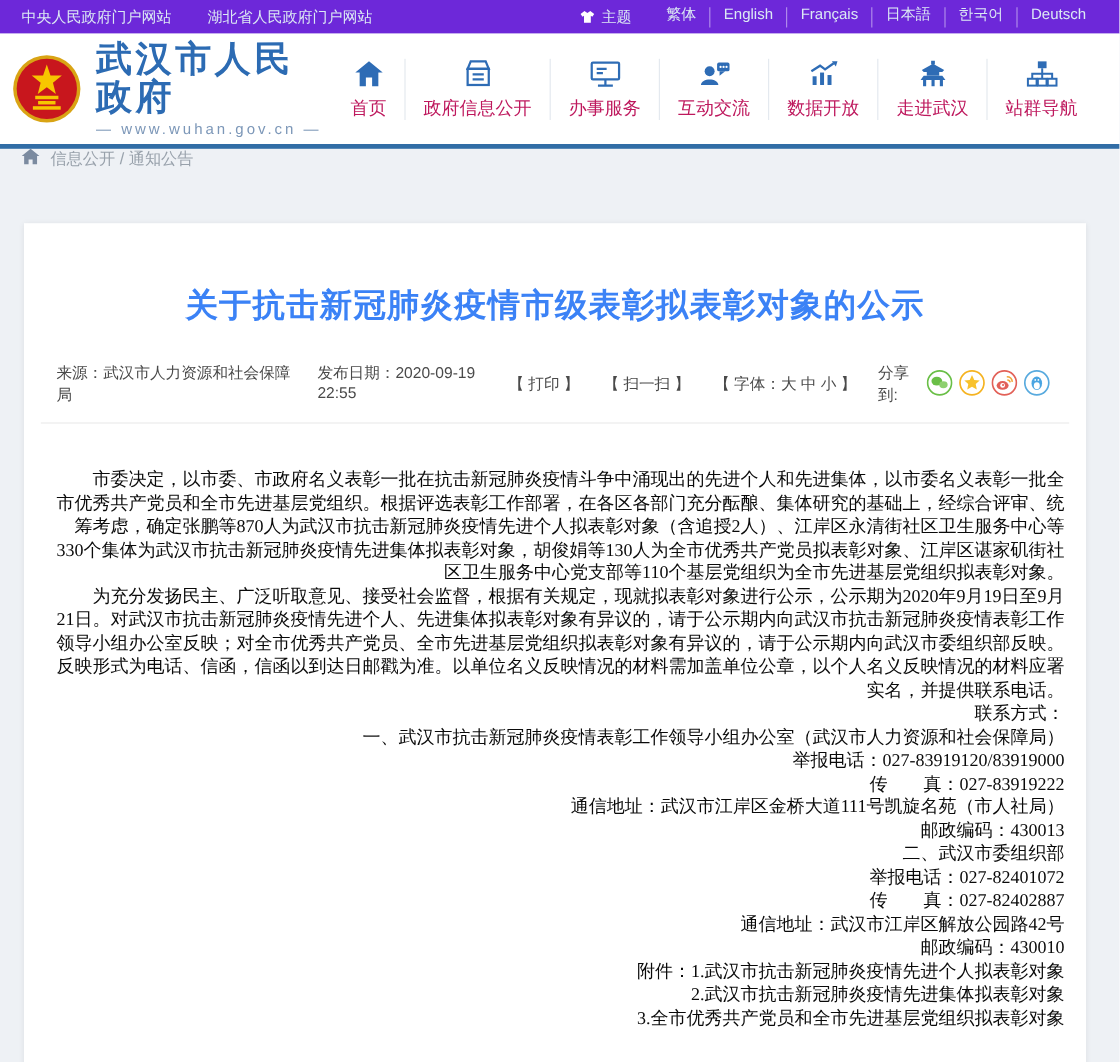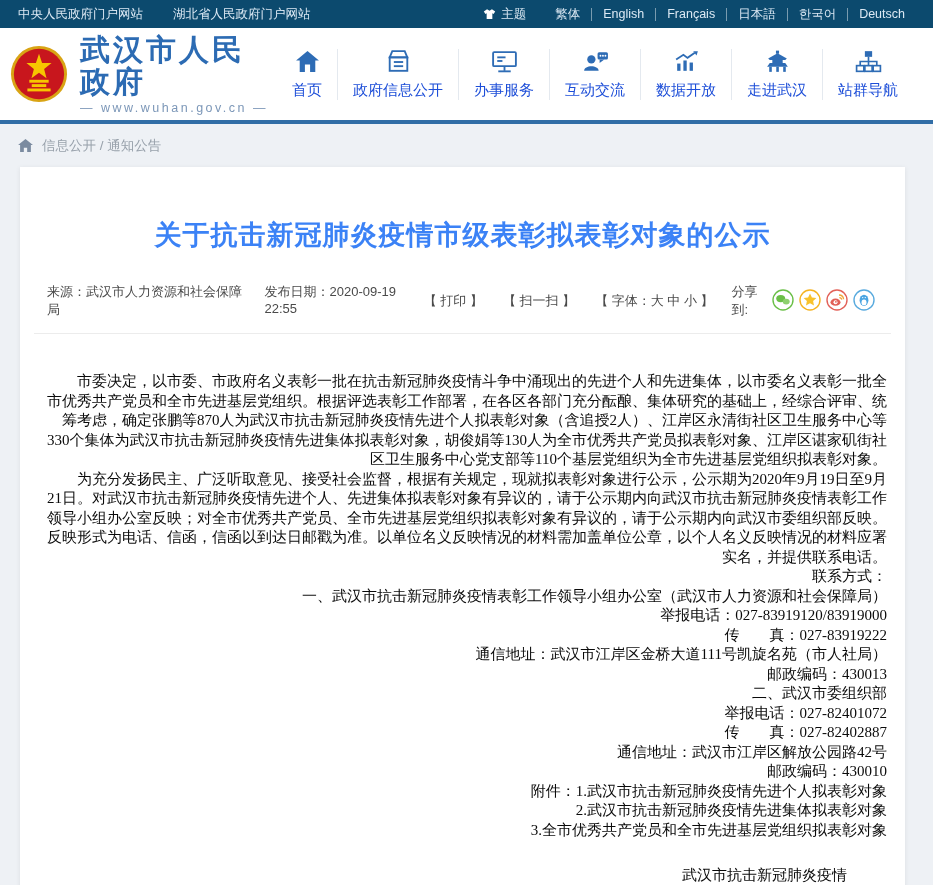--- a/index.html
+++ b/index.html
@@ -5,50 +5,50 @@
   * { box-sizing: border-box; }
   html,body { margin:0; padding:0; }
   body {
     width: 933px; height: 885px;
     background:#eef1f5;
     font-family:"Liberation Sans","DejaVu Sans",sans-serif;
     overflow:hidden;
   }
   
   .topbar {
-    height:28px; background:#0c4a6e; color:#dce9f4;
+    height:28px; background:#6d28d9; color:#dce9f4;
     display:flex; align-items:center; justify-content:space-between;
     padding:0 28px 0 18px; font-size:12.5px;
   }
   .topbar-left { display:flex; gap:30px; }
   .topbar-left span { cursor:pointer; }
-  .topbar-right { display:flex; align-items:center; }
+  .topbar-right { display:flex; }
   .theme-btn { display:flex; align-items:center; gap:5px; margin-right:18px; cursor:pointer; }
   .lang { padding:0 11px; cursor:pointer; line-height:13px; }
   .lang + .lang { border-left:1px solid rgba(255,255,255,.45); }
   .lang:last-child { padding-right:0; }
   
   .header {
     height:96px; background:#ffffff; display:flex; align-items:center;
     padding:0 20px 0 10px; border-bottom:4px solid #316da6;
   }
   .logo { display:flex; align-items:center; cursor:pointer; }
   .site-text { margin-left:12px; }
   .site-name { color:#2c6bb3; font-size:30px; font-weight:bold; letter-spacing:3px; line-height:32px; }
   .site-url { color:#7c97b8; font-size:12.5px; letter-spacing:2.5px; margin-top:3px; }
   .nav { margin-left:auto; display:flex; align-items:stretch; }
   .nav-item {
     display:flex; flex-direction:column; align-items:center; justify-content:center;
     gap:7px; padding:0 15px; cursor:pointer;
   }
   .nav-item + .nav-item { border-left:1px solid #e4e9ef; }
-  .nav-label { font-size:15px; color:#1d4ed8; white-space:nowrap; }
+  .nav-label { font-size:15px; color:#be185d; white-space:nowrap; }
   
   .breadcrumb {
-    height:43px; display:flex; align-items:center; gap:9px;
+    height:62px; display:flex; align-items:flex-start; gap:9px;
     padding-left:18px; color:#98a1ab; font-size:13.5px;
   }
   
   .card {
     margin:0 28px 0 20px; background:#fff; min-height:715px;
     box-shadow:0 1px 5px rgba(0,0,0,.08);
   }
   .article-title {
     text-align:center; color:#3b82f6; font-size:27px; font-weight:bold;
     padding:50px 60px 0; letter-spacing:1px;

